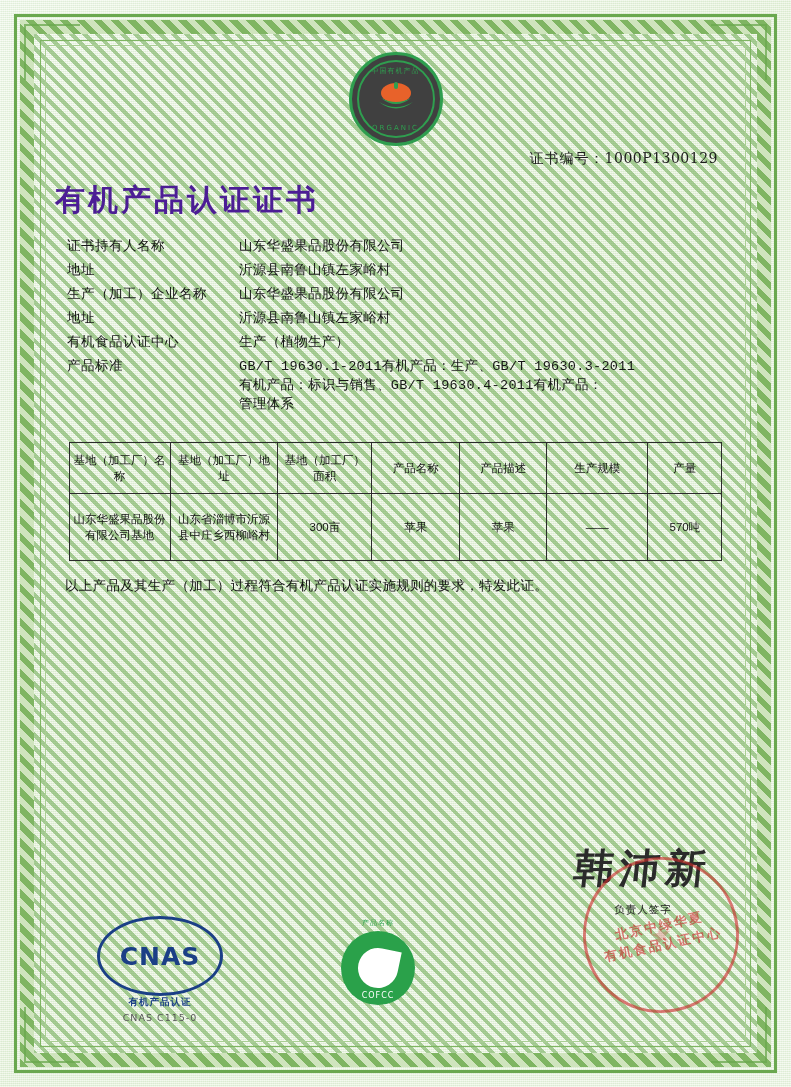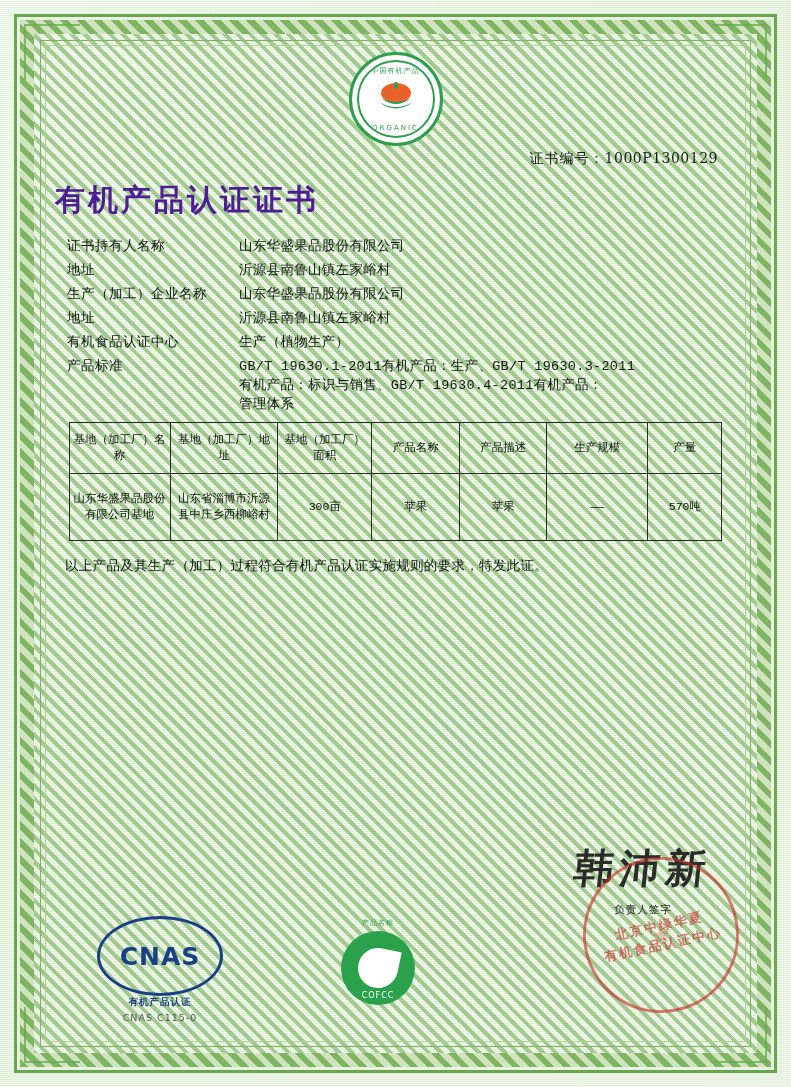--- a/index.html
+++ b/index.html
@@ -51,21 +51,21 @@
 
   
   .header{position:relative;height:84px;}
   .org-block{position:absolute;left:52px;top:40px;width:300px;color:#5f8f4b;}
   .org-name{font-size:11px;letter-spacing:.5px;color:#4e7d3c;line-height:14px;}
   .org-line{font-size:7.5px;color:#7aa868;line-height:11px;letter-spacing:.2px;}
 
   .logo{
     position:absolute;left:50%;transform:translateX(-50%);top:0;
     width:88px;height:88px;border-radius:50%;
-    border:3px solid #2f9e4f;background:#ffffff;
+    border:3px solid #2f9e4f;background:#404040;
     display:flex;align-items:center;justify-content:center;
   }
   .logo-inner{
     width:74px;height:74px;border-radius:50%;
     border:2px solid #2f9e4f;
     display:flex;align-items:center;justify-content:center;
     position:relative;overflow:hidden;
   }
   .logo-top-text{
     position:absolute;top:4px;left:0;right:0;text-align:center;
@@ -94,22 +94,22 @@
   
   .fields{margin:0 8px 0 12px;font-size:13.5px;color:#161616;
           font-family:"DejaVu Serif","Liberation Serif",serif;}
   .frow{display:flex;align-items:flex-start;margin-bottom:5px;line-height:19px;font-family:Liberation Mono, monospace;}
   .flabel{width:172px;flex:0 0 172px;letter-spacing:.5px;}
   .fvalue{flex:1;letter-spacing:.3px;}
   .fvalue .cont{display:block;}
 
   
   table.grid{
-    width:96%;margin:8px auto 0 auto;border-collapse:collapse;
-    font-family:Liberation Mono, monospace;
+    width:96%;margin:28px auto 0 auto;border-collapse:collapse;
+    font-family:Liberation Sans, sans-serif;
   }
   table.grid th,table.grid td{
     border:1px solid #2b2b2b;text-align:center;vertical-align:middle;
     font-size:11.5px;font-weight:normal;color:#121212;padding:4px 2px;line-height:16px;
   }
   table.grid thead th{height:42px;}
   table.grid tbody td{height:58px;}
 
   
   .statement{

